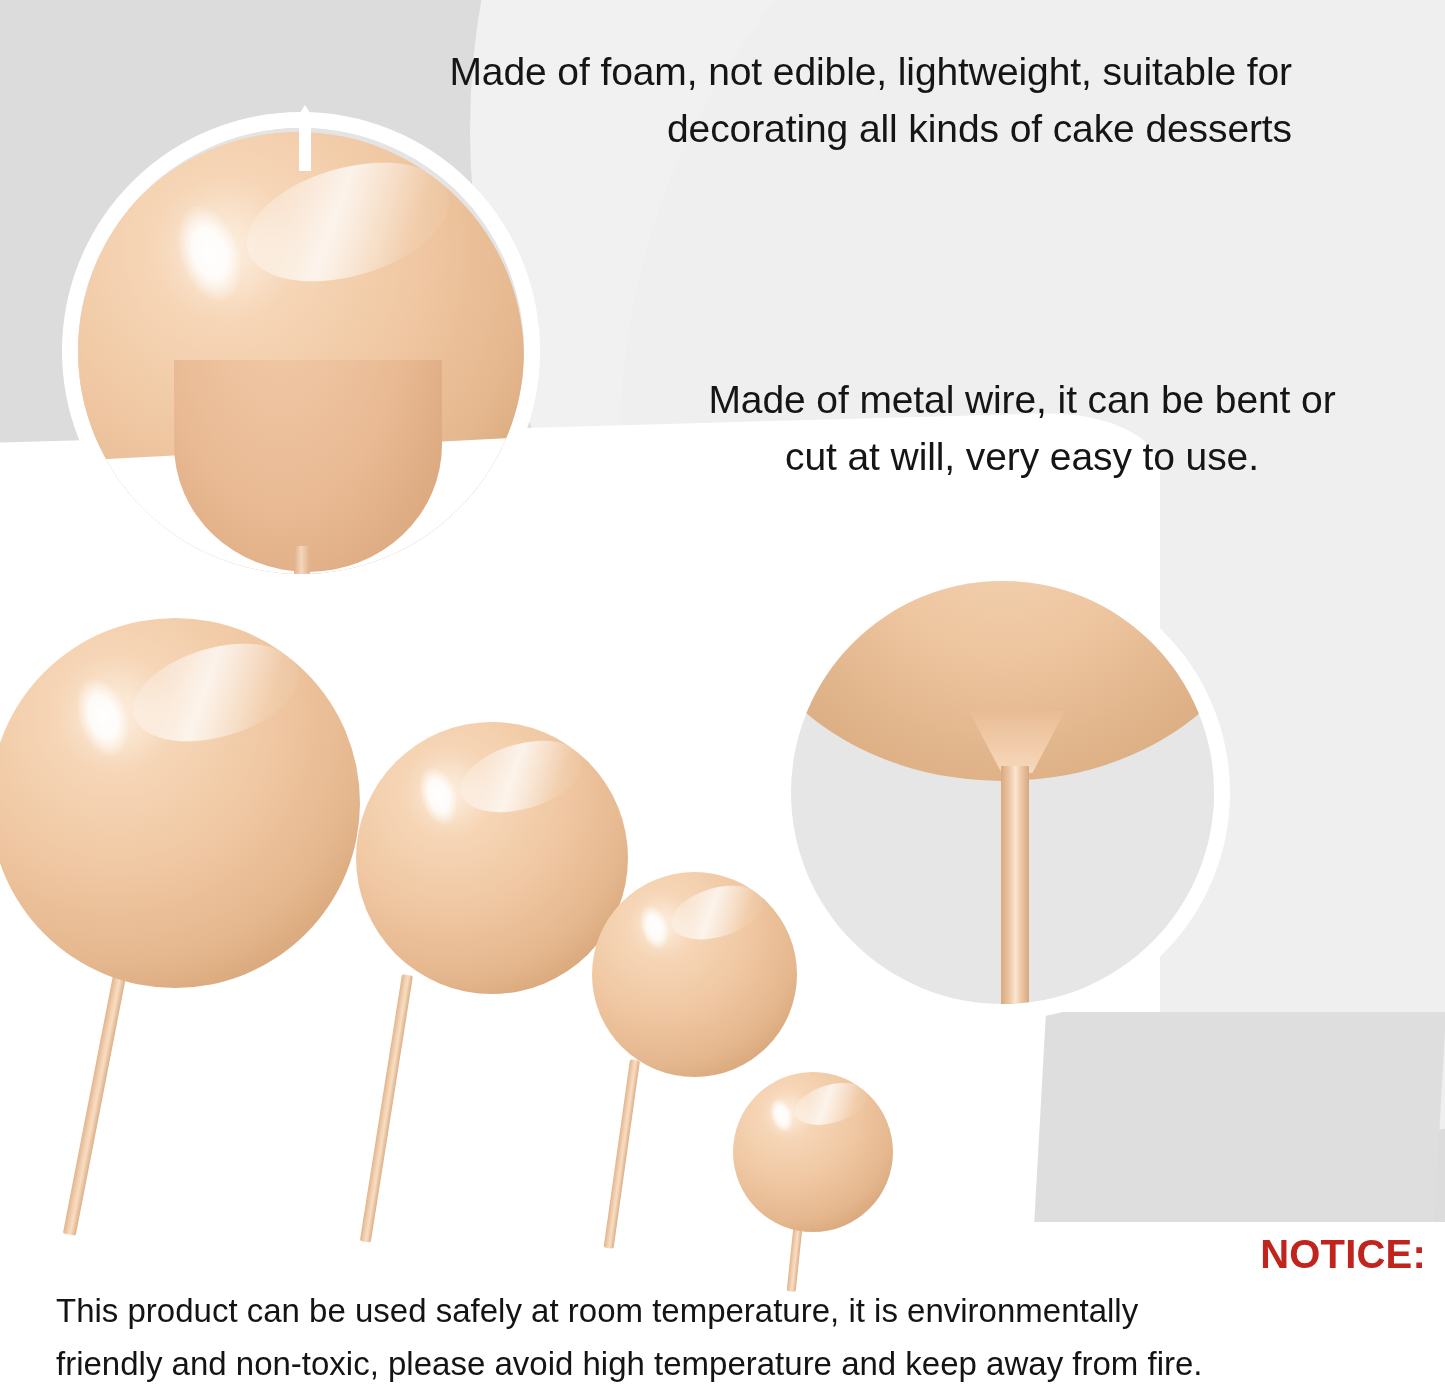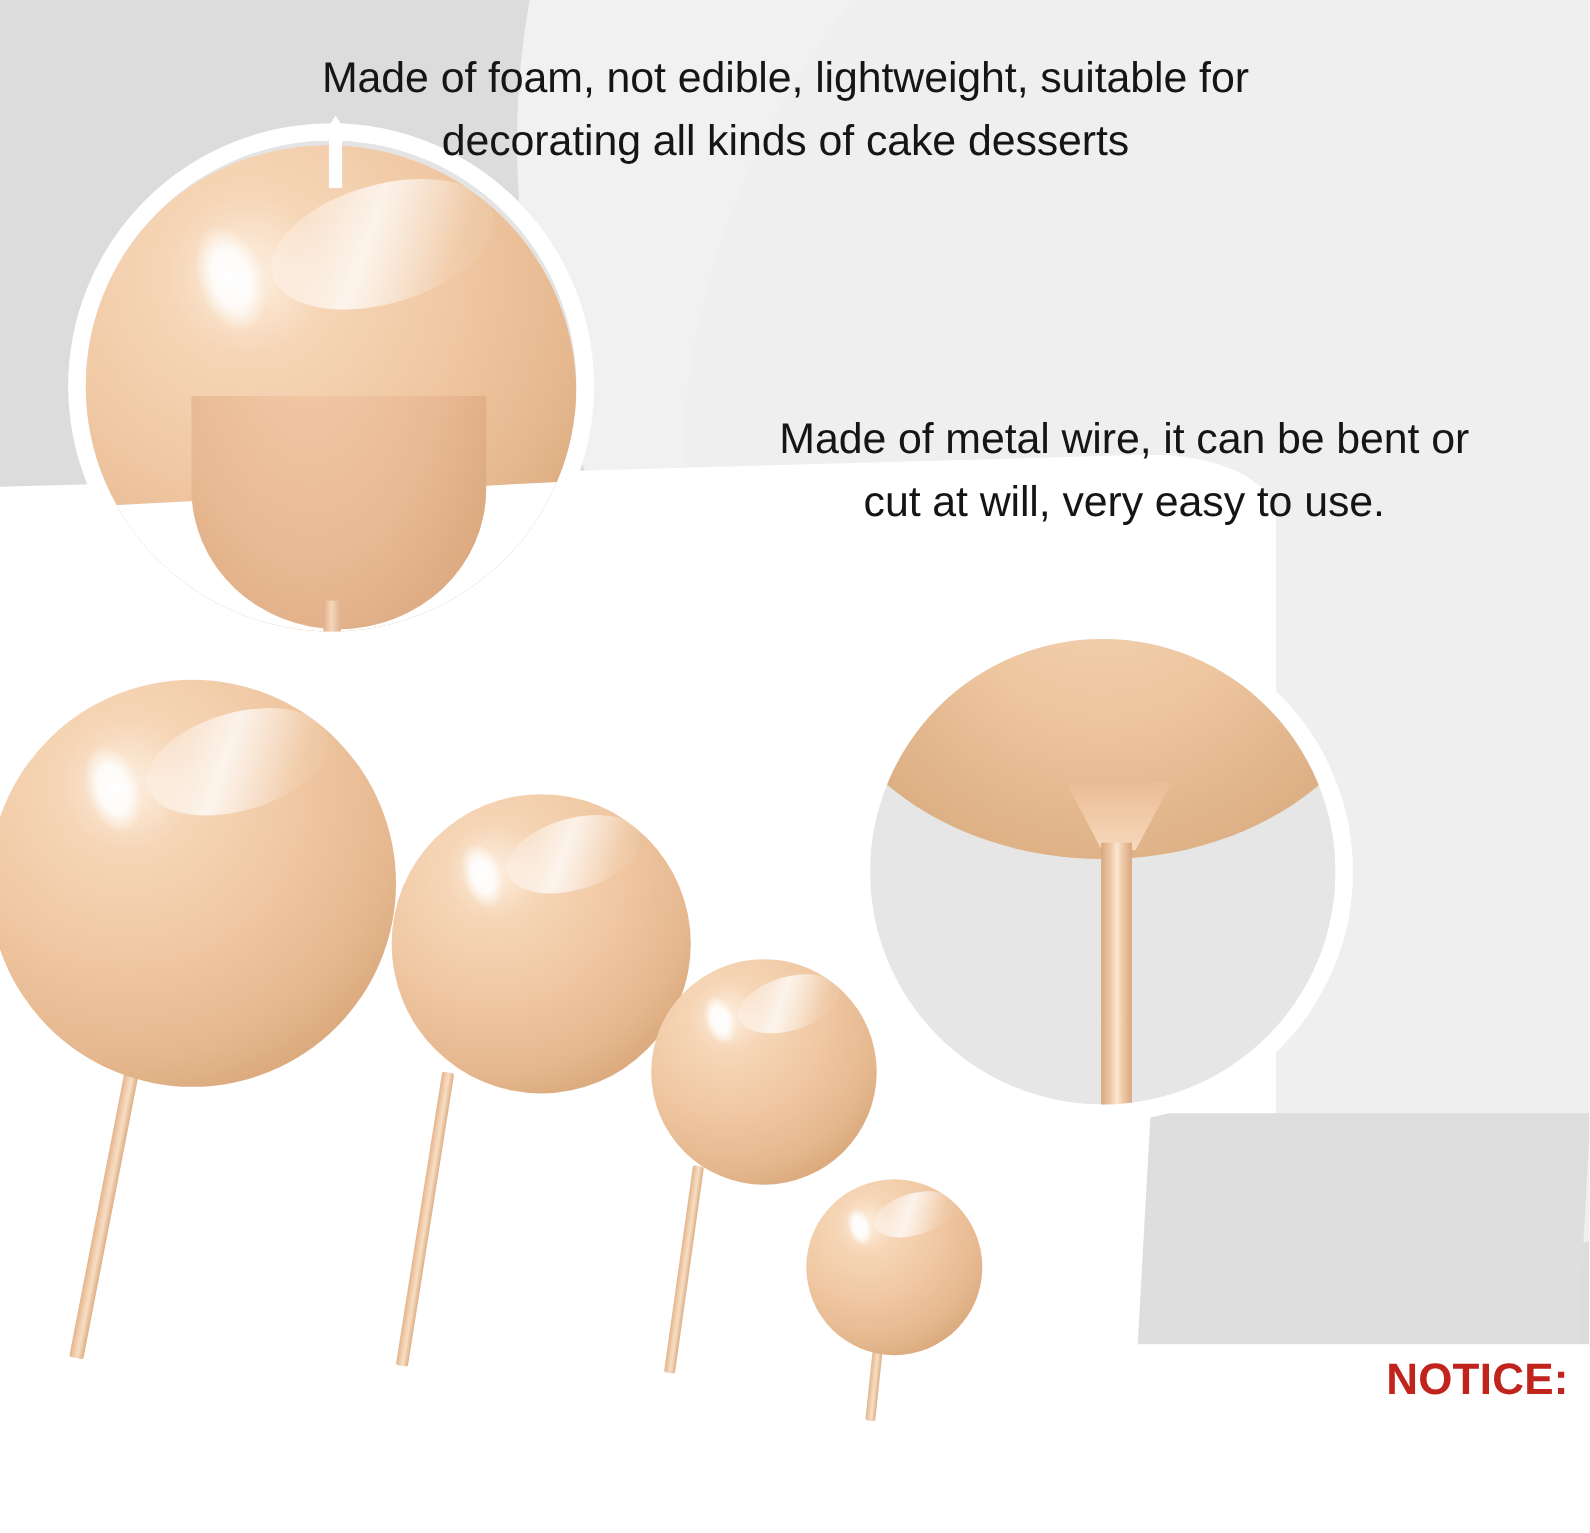--- a/index.html
+++ b/index.html
@@ -149,24 +149,24 @@
   
   .caption {
     position: absolute;
     color: #151515;
     font-size: 39px;
     line-height: 1.46;
     letter-spacing: -0.1px;
     white-space: pre-line;
   }
   #caption-foam {
-    left: 124px;
+    left: 112px;
     top: 44px;
     width: 1180px;
-    text-align: center;
+    text-align: right;
   }
   #caption-wire {
     left: 592px;
     top: 372px;
     width: 860px;
     text-align: center;
   }
 
   .notice-block {
     position: absolute;
@@ -269,15 +269,17 @@
   </div>
 
   <div class="caption" id="caption-foam">Made of foam, not edible, lightweight, suitable for
 decorating all kinds of cake desserts</div>
 
   <div class="caption" id="caption-wire">Made of metal wire, it can be bent or
 cut at will, very easy to use.</div>
 
   <div class="notice-block">
     <div class="notice-title">NOTICE:</div>
+    <div class="notice-body">This product can be used safely at room temperature, it is environmentally
+friendly and non-toxic, please avoid high temperature and keep away from fire.</div>
   </div>
 
 </div>
 
 </body></html>

